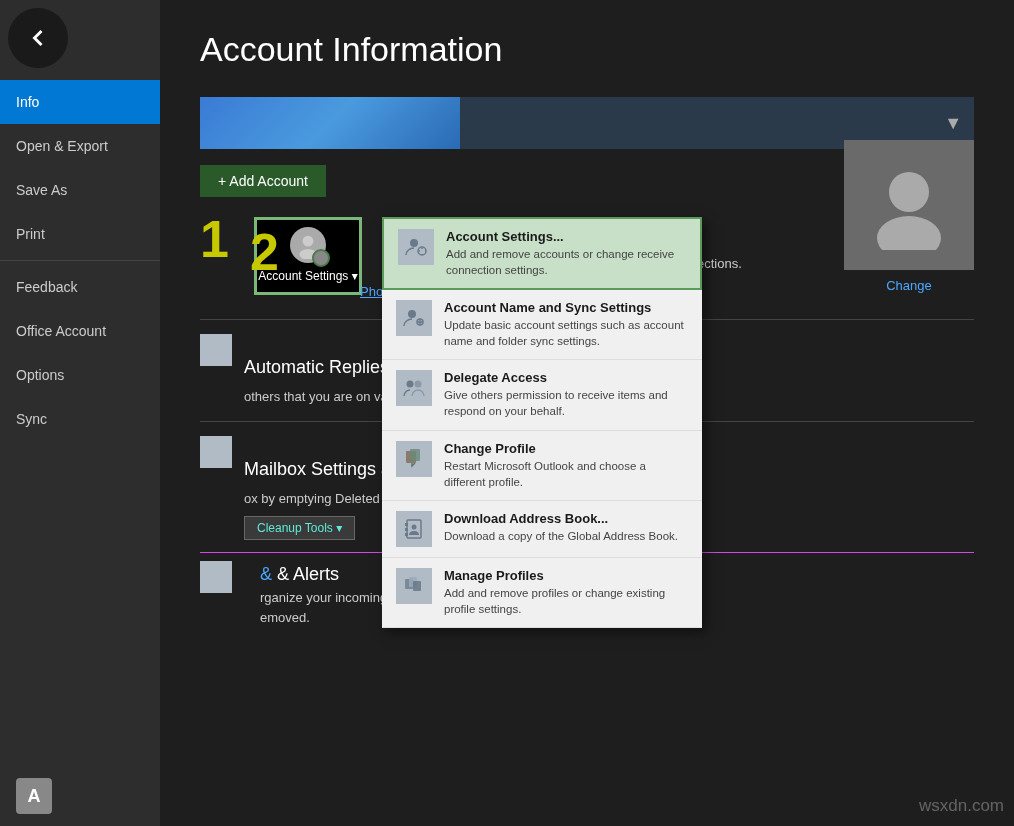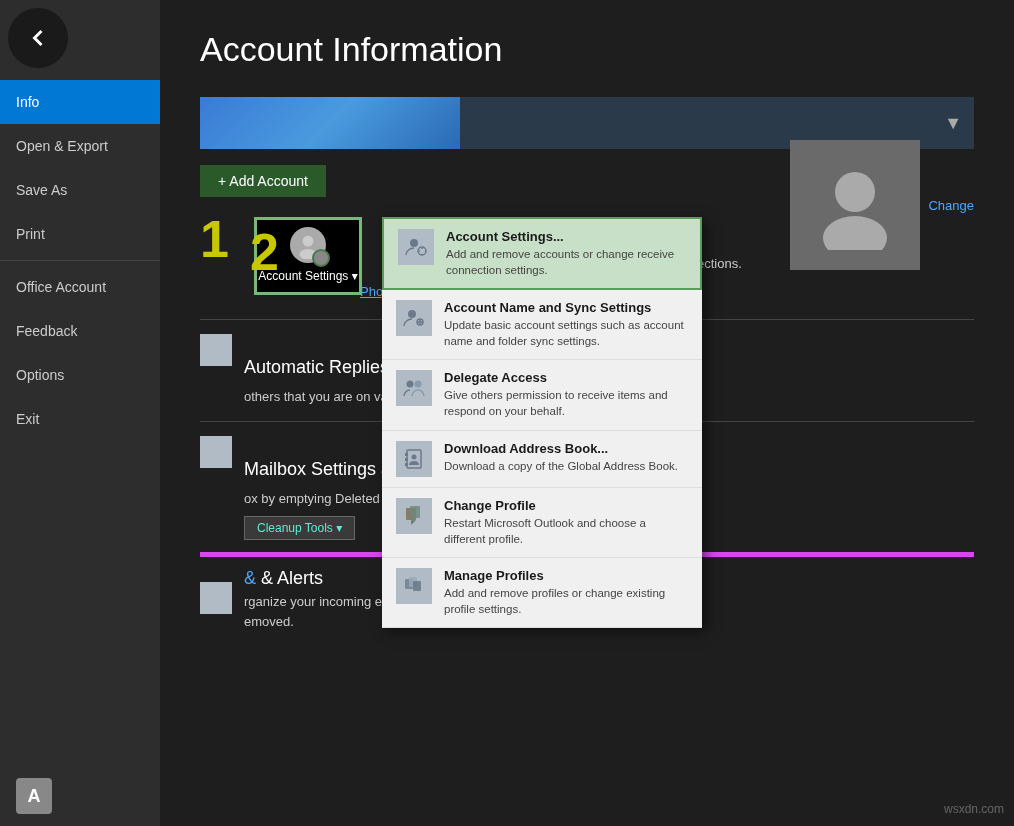--- a/index.html
+++ b/index.html
@@ -285,21 +285,21 @@
       text-decoration: underline;
       cursor: pointer;
     }
 
     
     .profile-area {
       position: absolute;
       right: 40px;
       top: 140px;
       display: flex;
-      flex-direction: row;
+      flex-direction: column;
       align-items: center;
       gap: 8px;
     }
 
     .profile-pic {
       width: 130px;
       height: 130px;
       background: #555;
       display: flex;
       align-items: center;
@@ -348,21 +348,21 @@
       font-size: 12px;
       cursor: pointer;
       margin-top: 6px;
     }
 
     .watermark {
       position: absolute;
       bottom: 10px;
       right: 10px;
       color: rgba(255,255,255,0.3);
-      font-size: 12px;
+      font-size: 17px;
     }
 
     .acct-settings-row {
       display: flex;
       align-items: flex-start;
       gap: 0;
       margin-bottom: 10px;
     }
 
     .number-col {
@@ -387,25 +387,24 @@
 
     
     .person-svg {
       width: 28px;
       height: 28px;
     }
 
     
     .alerts-row {
       display: flex;
-      align-items: center;
-      gap: 12px;
+      gap: 28px;
       margin-top: 12px;
       padding-top: 8px;
-      border-top: 5px solid #d946ef;
+      border-top: 1px solid #d946ef;
     }
   </style>
 </head>
 <body>
 
 <div class="sidebar">
   <div class="sidebar-back">
     <svg viewBox="0 0 24 24">
       <polyline points="15,18 9,12 15,6"></polyline>
     </svg>
@@ -419,30 +418,30 @@
       <span>Open &amp; Export</span>
     </div>
     <div class="sidebar-item">
       <span>Save As</span>
     </div>
     <div class="sidebar-item">
       <span>Print</span>
     </div>
     <div class="sidebar-divider"></div>
     <div class="sidebar-item">
+      <span>Feedback</span>
+    </div>
+    <div class="sidebar-item">
       <span>Office Account</span>
-    </div>
-    <div class="sidebar-item">
-      <span>Feedback</span>
     </div>
     <div class="sidebar-item">
       <span>Options</span>
     </div>
     <div class="sidebar-item">
-      <span>Exit</span>
+      <span>Sync</span>
     </div>
   </nav>
 
   <div class="sidebar-logo">
     <div class="logo-icon">A</div>
   </div>
 </div>
 
 <div class="main">
   <h1 class="page-title">Account Information</h1>
@@ -509,20 +508,34 @@
             <svg width="24" height="24" viewBox="0 0 24 24" fill="none">
               <circle cx="8" cy="8" r="3.5" fill="#6a7a8a"></circle>
               <circle cx="16" cy="8" r="3.5" fill="#8a9aaa"></circle>
               <path d="M2 20c0-3.5 3-6 6-6" stroke="#6a7a8a" stroke-width="1.5"></path>
               <path d="M10 20c0-3.5 3-6 6-6s6 2.5 6 6" stroke="#8a9aaa" stroke-width="1.5"></path>
             </svg>
           </div>
           <div class="dropdown-item-text">
             <div class="dropdown-item-title">Delegate Access</div>
             <div class="dropdown-item-desc">Give others permission to receive items and respond on your behalf.</div>
+          </div>
+        </div>
+
+        <div class="dropdown-item">
+          <div class="icon-square">
+            <svg width="24" height="24" viewBox="0 0 24 24" fill="none">
+              <rect x="4" y="4" width="10" height="12" rx="1" fill="#8a7a6a"></rect>
+              <rect x="8" y="2" width="10" height="12" rx="1" fill="#6a8a7a" opacity="0.8"></rect>
+              <path d="M10 16v3l3-3" stroke="#5a7a6a" stroke-width="1.5"></path>
+            </svg>
+          </div>
+          <div class="dropdown-item-text">
+            <div class="dropdown-item-title">Change Profile</div>
+            <div class="dropdown-item-desc">Restart Microsoft Outlook and choose a different profile.</div>
           </div>
         </div>
 
         <div class="dropdown-item">
           <div class="icon-square">
             <svg width="24" height="24" viewBox="0 0 24 24" fill="none">
               <rect x="5" y="3" width="14" height="18" rx="1" fill="none" stroke="#6a7a8a" stroke-width="1.5"></rect>
               <rect x="3" y="6" width="3" height="3" fill="#6a7a8a"></rect>
               <rect x="3" y="11" width="3" height="3" fill="#6a7a8a"></rect>
               <rect x="3" y="16" width="3" height="3" fill="#6a7a8a"></rect>
@@ -532,34 +545,20 @@
           </div>
           <div class="dropdown-item-text">
             <div class="dropdown-item-title">Download Address Book...</div>
             <div class="dropdown-item-desc">Download a copy of the Global Address Book.</div>
           </div>
         </div>
 
         <div class="dropdown-item">
           <div class="icon-square">
             <svg width="24" height="24" viewBox="0 0 24 24" fill="none">
-              <rect x="4" y="4" width="10" height="12" rx="1" fill="#8a7a6a"></rect>
-              <rect x="8" y="2" width="10" height="12" rx="1" fill="#6a8a7a" opacity="0.8"></rect>
-              <path d="M10 16v3l3-3" stroke="#5a7a6a" stroke-width="1.5"></path>
-            </svg>
-          </div>
-          <div class="dropdown-item-text">
-            <div class="dropdown-item-title">Change Profile</div>
-            <div class="dropdown-item-desc">Restart Microsoft Outlook and choose a different profile.</div>
-          </div>
-        </div>
-
-        <div class="dropdown-item">
-          <div class="icon-square">
-            <svg width="24" height="24" viewBox="0 0 24 24" fill="none">
               <rect x="3" y="5" width="8" height="10" rx="1" fill="#7a8a9a"></rect>
               <rect x="7" y="3" width="8" height="10" rx="1" fill="#9aaaba" opacity="0.8"></rect>
               <rect x="11" y="7" width="8" height="10" rx="1" fill="#5a6a7a" opacity="0.7"></rect>
             </svg>
           </div>
           <div class="dropdown-item-text">
             <div class="dropdown-item-title">Manage Profiles</div>
             <div class="dropdown-item-desc">Add and remove profiles or change existing profile settings.</div>
           </div>
         </div>

